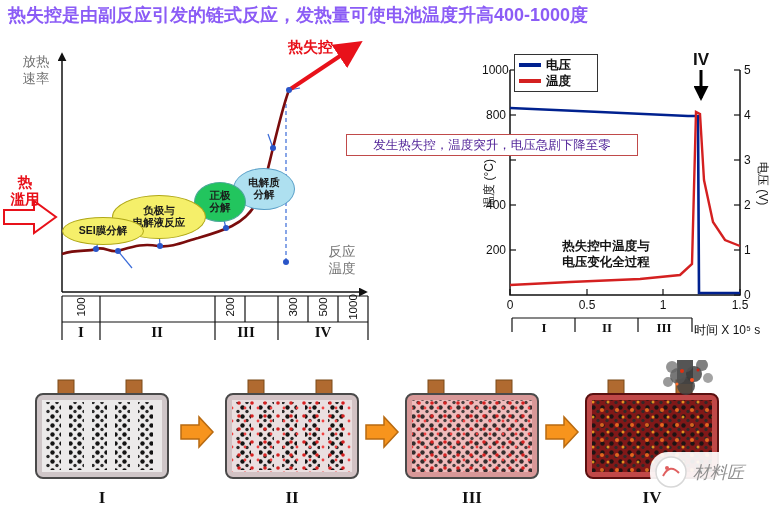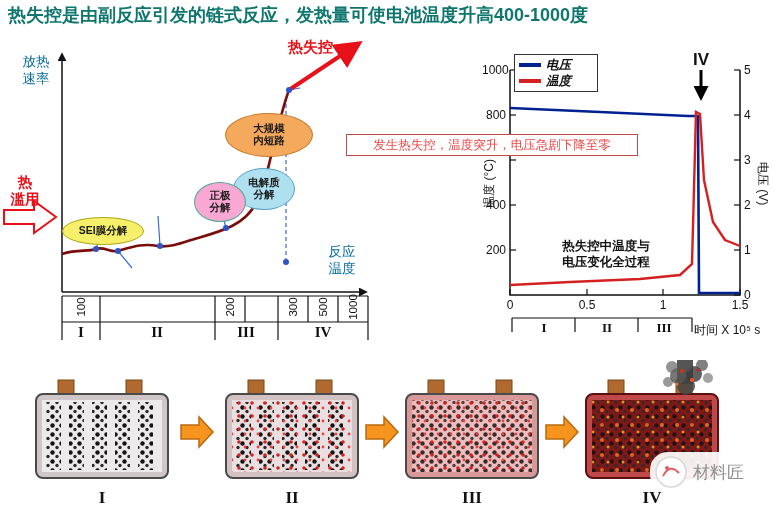--- a/index.html
+++ b/index.html
@@ -2,69 +2,69 @@
 <html><head>
 <meta charset="utf-8">
 <style>
   html,body{margin:0;padding:0;background:#fff;}
   .canvas{position:relative;width:776px;height:508px;background:#fff;overflow:hidden;
           font-family:"Liberation Sans",sans-serif;color:#111;}
   .abs{position:absolute;}
   .pre{white-space:pre-line;}
   .ctr{text-align:center;}
   
-  .title{left:8px;top:3px;width:766px;font-size:18px;font-weight:bold;color:#0f766e;}
+  .title{left:8px;top:3px;width:766px;font-size:18px;font-weight:bold;color:#8b5cf6;}
   
   .left-chart{left:0;top:30px;width:400px;height:330px;}
-  .axis-label{font-size:13.5px;line-height:1.25;color:#0369a1;}
+  .axis-label{font-size:13.5px;line-height:1.25;color:#737373;}
   .runaway{left:288px;top:8px;width:70px;font-size:15px;font-weight:bold;color:#e8111a;}
   .abuse{left:2px;top:144px;width:46px;font-size:14.5px;font-weight:bold;color:#e8111a;line-height:1.2;}
   .bubble{position:absolute;display:flex;align-items:center;justify-content:center;text-align:center;
           border-radius:50%;font-weight:bold;font-size:10.5px;line-height:1.12;color:#1a1a1a;
           white-space:pre-line;z-index:3;}
   .bub1{left:246px;top:42px;width:108px;height:32px;background:#f5a95c;border:1.5px solid #c47a28;}
   .bub2{left:225px;top:83px;width:86px;height:42px;background:#f5a95c;border:1.5px solid #c47a28;}
   .bub3{left:233px;top:138px;width:60px;height:40px;background:#aee0f0;border:1.5px solid #5aa0c8;}
-  .bub4{left:194px;top:152px;width:50px;height:38px;background:#f9a8d4;border:1.5px solid #4aa898;}
+  .bub4{left:194px;top:152px;width:50px;height:38px;background:#22c55e;border:1.5px solid #4aa898;}
   .bub5{left:112px;top:165px;width:92px;height:42px;background:#f5ef6a;border:1.5px solid #b0a818;}
   .bub6{left:62px;top:187px;width:80px;height:26px;background:#f5ef6a;border:1.5px solid #b0a818;}
   .bub7{left:93px;top:218px;width:78px;height:40px;background:#b9e08a;border:1.5px solid #6aa828;}
   .bub8{left:257px;top:213px;width:58px;height:38px;background:#c4e58e;border:1.5px solid #6aa828;}
   .xtick{position:absolute;width:30px;text-align:center;font-size:11.5px;transform:rotate(-90deg);}
   .roman{position:absolute;width:30px;text-align:center;font-family:"Liberation Serif",serif;
          font-weight:bold;font-size:15px;}
   
   .right-chart{left:480px;top:50px;width:296px;height:300px;}
-  .legend{left:34px;top:4px;width:74px;border:1px solid #333;background:#fff;padding:2px 4px;z-index:4;font-style:italic;}
+  .legend{left:34px;top:4px;width:74px;border:1px solid #333;background:#fff;padding:2px 4px;z-index:4;}
   .legend-row{display:flex;align-items:center;height:16px;}
   .legend-line{display:inline-block;width:22px;height:4px;margin-right:5px;}
   .lg-blue{background:#00218f;} .lg-red{background:#d42020;}
   .legend-txt{font-size:12.5px;font-weight:bold;}
   .ytl{position:absolute;left:2px;width:24px;text-align:right;font-size:12px;}
   .ytr{position:absolute;left:264px;width:16px;font-size:12px;}
   .xt{position:absolute;width:30px;text-align:center;font-size:12px;top:248px;}
   .vlab{position:absolute;width:70px;text-align:center;font-size:12px;}
   .stage-iv{left:206px;top:0;width:30px;text-align:center;font-size:17px;font-weight:bold;}
   .caption{left:58px;top:188px;width:136px;font-size:12.5px;font-weight:600;text-align:center;line-height:1.3;}
   .roman-sm{position:absolute;width:32px;text-align:center;font-family:"Liberation Serif",serif;
             font-weight:bold;font-size:13px;top:270px;}
   .xtitle{left:214px;top:272px;width:82px;font-size:12px;}
   
   .annotation{left:346px;top:134px;width:290px;height:20px;border:1.5px solid #c04a4a;background:#fff;
-              color:#ef4444;font-size:12.5px;line-height:20px;text-align:center;z-index:6;}
+              color:#4c1d95;font-size:12.5px;line-height:20px;text-align:center;z-index:6;}
   
   .bottom-section{left:0;top:360px;width:776px;height:148px;}
   .battery{position:absolute;top:0;width:140px;text-align:center;}
   .bat1{left:32px;} .bat2{left:222px;} .bat3{left:402px;} .bat4{left:582px;}
   .stage-label{font-family:"Liberation Serif",serif;font-weight:bold;font-size:17px;margin-top:-4px;}
   .flow-arrow{position:absolute;top:55px;}
   .fa1{left:179px;} .fa2{left:364px;} .fa3{left:544px;}
   
   .watermark{left:650px;top:452px;display:flex;align-items:center;background:rgba(255,255,255,.92);
-             border-radius:18px;padding:3px 10px 3px 4px;z-index:7;}
+             border-radius:18px;padding:3px 10px 3px 4px;z-index:7;font-style:italic;}
   .wm-text{font-size:17px;color:#909090;margin-left:5px;}
 </style>
 </head>
 <body>
 
 <div class="canvas">
 
   <div class="abs title">热失控是由副反应引发的链式反应，发热量可使电池温度升高400-1000度</div>
 
   <div class="abs left-chart">
@@ -126,26 +126,26 @@
     </svg>
 
     <div class="abs axis-label ctr pre" style="left:14px;top:24px;width:44px">放热
 速率</div>
     <div class="abs axis-label ctr pre" style="left:320px;top:214px;width:44px">反应
 温度</div>
     <div class="abs runaway">热失控</div>
     <div class="abs abuse ctr pre">热
 滥用</div>
 
-    <div class="bubble bub2">大规模
-内短路</div>
     <div class="bubble bub3">电解质
 分解</div>
     <div class="bubble bub4">正极
 分解</div>
+    <div class="bubble bub5">负极与
+电解液反应</div>
     <div class="bubble bub6">SEI膜分解</div>
 
     <span class="xtick" style="left:66px;top:271px">100</span>
     <span class="xtick" style="left:215px;top:271px">200</span>
     <span class="xtick" style="left:278px;top:271px">300</span>
     <span class="xtick" style="left:308px;top:271px">500</span>
     <span class="xtick" style="left:338px;top:271px">1000</span>
 
     <span class="roman" style="left:66px;top:294px">I</span>
     <span class="roman" style="left:142px;top:294px">II</span>

